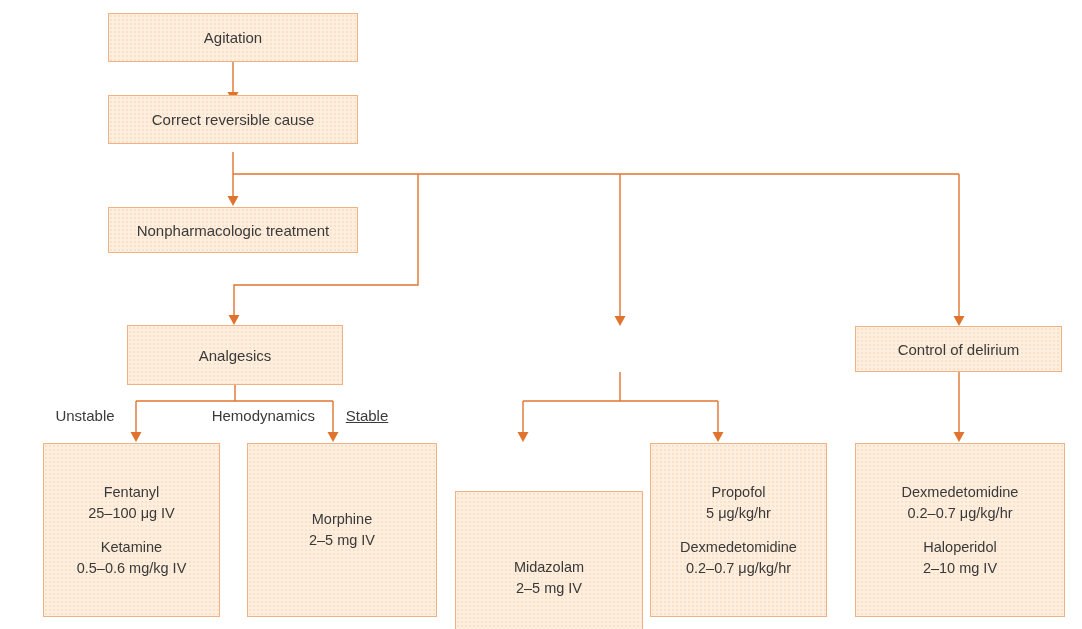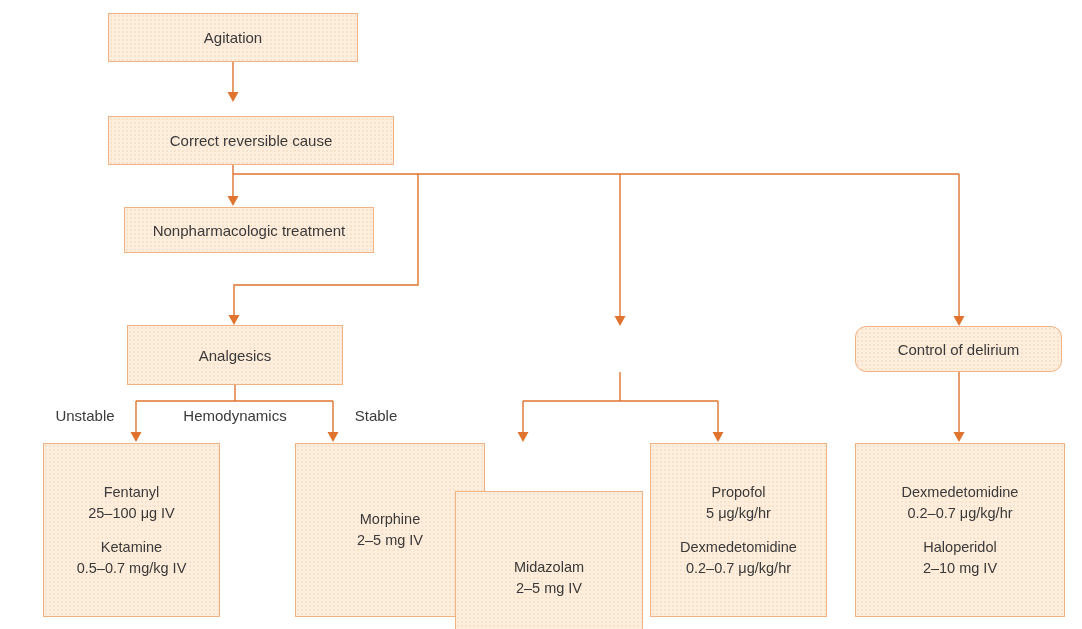--- a/index.html
+++ b/index.html
@@ -53,37 +53,37 @@
   .entry { white-space: nowrap; }
   .branch-label {
     position: absolute;
     top: 407px;
     font-size: 15px;
     text-align: center;
   }
 
   
   #n-agitation  { left: 108px; top: 13px;  width: 250px; height: 49px; justify-content: center; }
-  #n-correct    { left: 108px; top: 116px; width: 286px; height: 49px; }
-  #n-nonpharm   { left: 124px; top: 207px; width: 250px; height: 46px; }
+  #n-correct    { left: 108px; top: 95px; width: 250px; height: 49px; }
+  #n-nonpharm   { left: 108px; top: 207px; width: 250px; height: 46px; }
   #n-analgesics { left: 127px; top: 325px; width: 216px; height: 60px; }
   #n-sedatives  { left: 512px; top: 326px; width: 216px; height: 46px; }
-  #n-delirium   { left: 855px; top: 326px; width: 207px; height: 46px; border-radius: 11px; }
+  #n-delirium   { left: 855px; top: 326px; width: 207px; height: 46px; }
 
   
   #d-unstable   { left: 43px;  top: 443px; width: 177px; height: 174px; }
-  #d-stable     { left: 247px; top: 443px; width: 190px; height: 174px; margin-left: 48px; }
+  #d-stable     { left: 247px; top: 443px; width: 190px; height: 174px; }
   #d-sed1       { left: 455px; top: 443px; width: 188px; height: 174px; margin-top: 48px; }
   #d-sed2       { left: 650px; top: 443px; width: 177px; height: 174px; text-align: center; }
   #d-delirium   { left: 855px; top: 443px; width: 210px; height: 174px; }
 
   
   #lbl-unstable { left: 35px;  width: 100px; }
-  #lbl-hemo     { left: 155px; width: 160px; }
-  #lbl-stable   { left: 326px; width: 100px; }
+  #lbl-hemo     { left: 155px; width: 160px; text-align: right; }
+  #lbl-stable   { left: 317px; width: 100px; text-decoration: underline; }
 </style>
 </head>
 <body>
 
 <div class="canvas">
 
   <svg class="connectors" width="1082" height="629" viewBox="0 0 1082 629" aria-hidden="true">
 
     <path class="cline" d="M233 62 V93"></path>
     <polygon class="chead" points="227.5,92 238.5,92 233,102"></polygon>
@@ -145,21 +145,21 @@
   <div class="branch-label" id="lbl-hemo">Hemodynamics</div>
   <div class="branch-label" id="lbl-stable">Stable</div>
 
   <div class="box drugbox" id="d-unstable">
     <div class="entry">
       <div>Fentanyl</div>
       <div>25–100 μg IV</div>
     </div>
     <div class="entry">
       <div>Ketamine</div>
-      <div>0.5–0.7 mg/kg IV</div>
+      <div>0.5–0.6 mg/kg IV</div>
     </div>
   </div>
 
   <div class="box drugbox" id="d-stable">
     <div class="entry">
       <div>Morphine</div>
       <div>2–5 mg IV</div>
     </div>
   </div>
 

